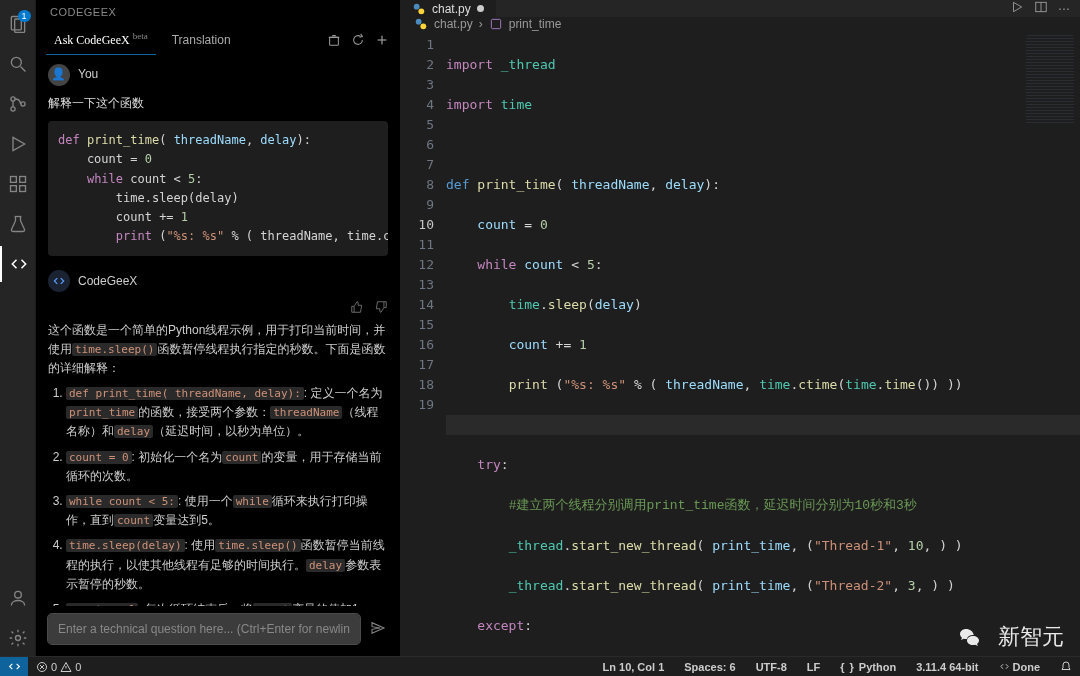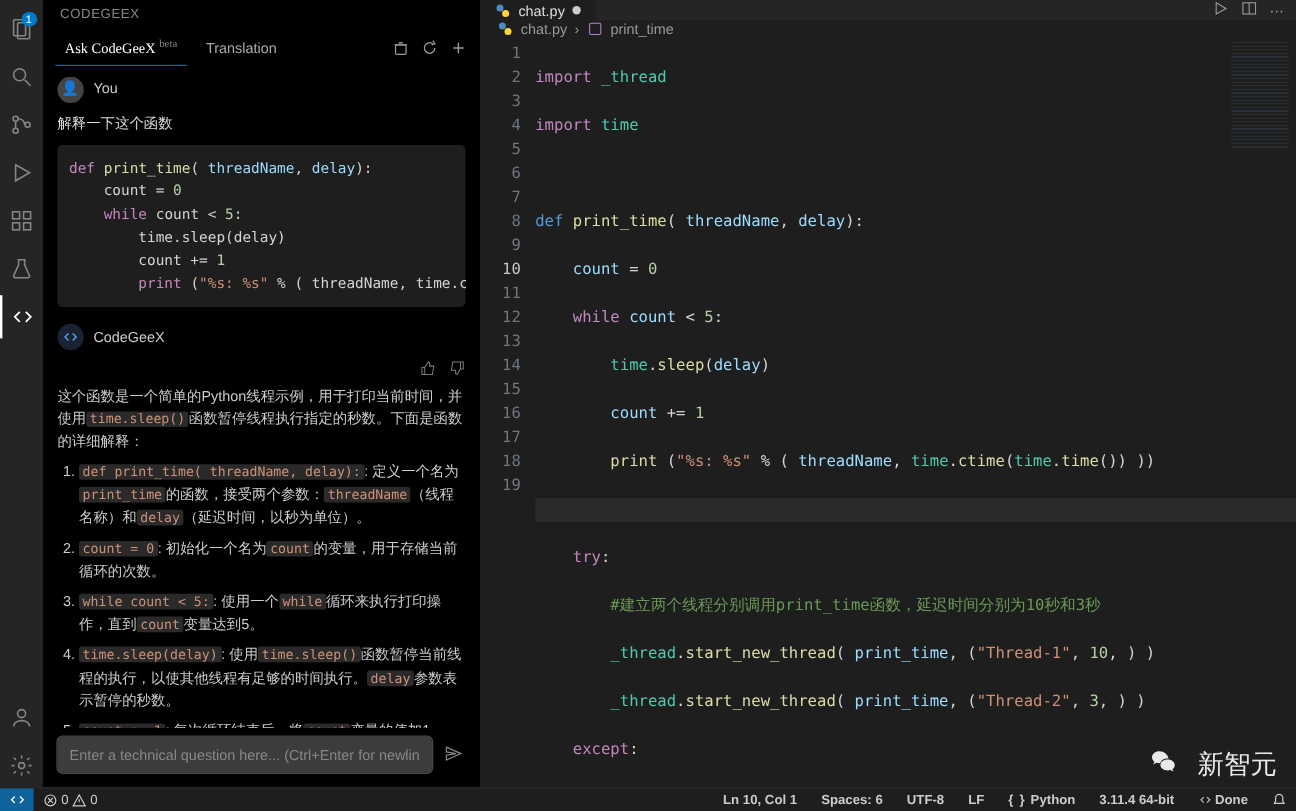--- a/index.html
+++ b/index.html
@@ -146,21 +146,21 @@
 }
 
 
 .ed-kw { color: #569cd6; }
 .ed-flow { color: #c586c0; }
 .ed-fn { color: #dcdcaa; }
 .ed-var { color: #9cdcfe; }
 .ed-num { color: #b5cea8; }
 .ed-str { color: #ce9178; }
 .ed-mod { color: #4ec9b0; }
-.ed-cmt { color: #6a9955; }
+.ed-cmt { color: #6a9955; font-family: Liberation Mono, monospace; }
 .ed-op { color: #d4d4d4; }
 .ed-pn { color: #d4d4d4; }
 
 
 .statusbar {
   height: 20px; background: #1e1e1e; border-top: 1px solid #2a2a2a;
   display: flex; align-items: center; font-size: 11px; color: #ccc;
 }
 .status-left {
   width: 28px; height: 20px; background: #0e639c; display: flex;
@@ -168,21 +168,21 @@
 }
 .status-left svg { width: 13px; height: 13px; fill: #fff; }
 .status-items-left { display: flex; gap: 10px; padding: 0 8px; }
 .status-spacer { flex: 1; }
 .status-items-right { display: flex; gap: 20px; padding: 0 8px; font-weight: bold; }
 .status-item { cursor: pointer; display:flex; align-items:center; gap:3px;}
 
 
 .watermark {
   position: absolute; right: 16px; bottom: 24px;
-  display: flex; gap: 14px;
+  display: flex; align-items: center; gap: 14px;
   color: #fff; font-size: 22px; font-weight: 500;
   opacity: 0.9; font-family: "PingFang SC", sans-serif;
   pointer-events: none;
 }
 .watermark .chat-logo {
   width: 28px; height: 24px; fill: #fff;
 }
 </style>
 </head>
 <body>

